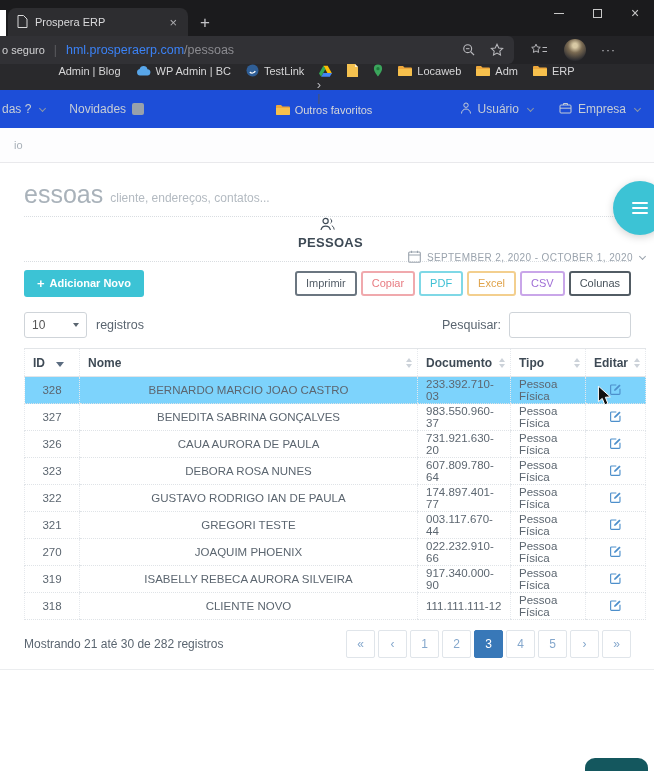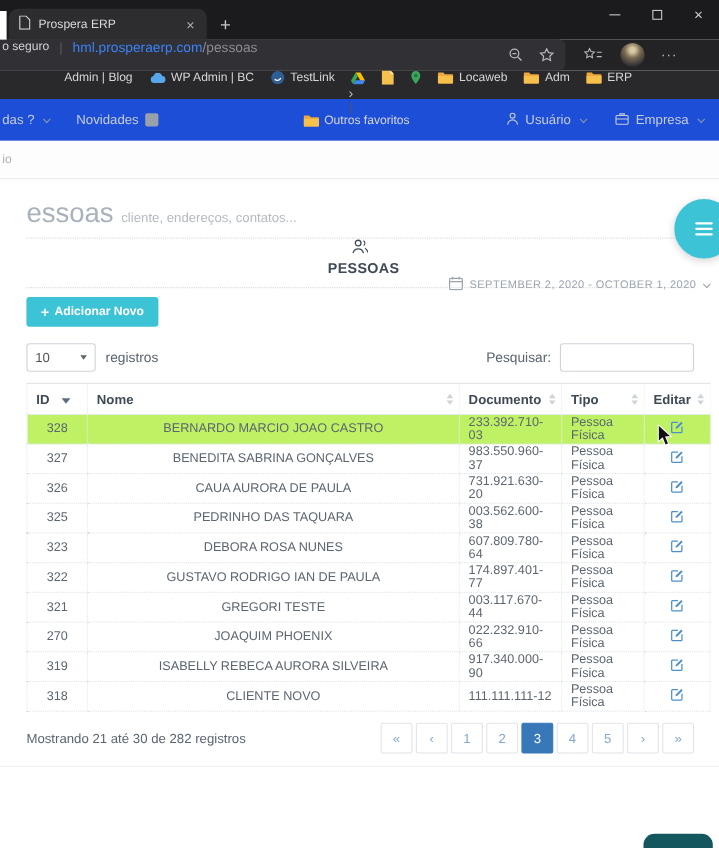--- a/index.html
+++ b/index.html
@@ -18,21 +18,21 @@
        padding:0 9px;margin-left:8px;color:#d9d9db;font-size:11px;}
   .tab-title{flex:1;margin-left:7px;white-space:nowrap;overflow:hidden;}
   .tab-close{color:#aeaeb2;font-size:13px;padding:0 2px;cursor:default;}
   .newtab{color:#c4c4c8;font-size:17px;margin:0 0 5px 12px;line-height:1;}
   .win-controls{position:absolute;top:0;right:0;height:26px;display:flex;align-items:center;gap:0;}
   .win-controls>span{width:38px;height:26px;display:flex;align-items:center;justify-content:center;}
   .wc-min i{display:block;width:10px;height:1px;background:#c8c8c8;}
   .wc-max i{display:block;width:9px;height:9px;border:1px solid #c8c8c8;}
   .wc-close{color:#c8c8c8;font-size:14px;}
   .urlrow{height:28px;background:#232326;display:flex;align-items:center;}
-  .url-pill{width:514px;height:28px;background:#313135;border-radius:0 6px 6px 0;display:flex;padding:0 10px 0 2px;}
+  .url-pill{width:514px;height:28px;background:#313135;border-radius:0 6px 6px 0;display:flex;align-items:center;padding:0 10px 0 2px;}
   .sec-text{color:#d2d2d4;font-size:11px;white-space:nowrap;}
   .url-sep{color:#5c5c60;margin:0 9px;font-size:12px;}
   .host{color:#3b82f6;font-size:12.5px;}
   .path{color:#8b8b90;font-size:12.5px;}
   .pill-spacer{flex:1;}
   .pill-ic{display:flex;align-items:center;margin-left:14px;}
   .chrome-ic{display:flex;align-items:center;margin-left:17px;}
   .avatar{width:22px;height:22px;border-radius:50%;margin-left:16px;
           background:radial-gradient(circle at 50% 30%,#d8c9a4 12%,#7a6a52 38%,#2c2c30 78%);}
   .dots{color:#c2c2c6;font-size:12px;letter-spacing:1px;margin-left:15px;margin-right:10px;}
@@ -47,21 +47,21 @@
   
   .appnav{height:38px;background:#1d4ed8;display:flex;align-items:center;color:#c6cdd6;font-size:12px;padding:0 14px 0 2px;}
   .nav-item{display:flex;align-items:center;gap:6px;margin-right:24px;white-space:nowrap;}
   .chev{display:inline-block;width:5px;height:5px;border-right:1.5px solid #8d98a5;border-bottom:1.5px solid #8d98a5;
         transform:rotate(45deg);margin:-2px 0 0 3px;}
   .news-badge{width:12px;height:12px;background:#98a1ab;border-radius:2px;display:inline-block;}
   .nav-right{margin-left:auto;display:flex;align-items:center;gap:4px;}
   .nav-right .nav-item{margin-right:0;margin-left:22px;}
   
   .breadcrumb{height:35px;background:#fdfdfe;border-bottom:1px solid #e9e9ec;display:flex;align-items:center;
-              padding-left:2px;color:#a8b0b8;font-size:11px;}
+              padding-left:14px;color:#a8b0b8;font-size:11px;}
   
   .main{padding:0 23px 0 24px;position:relative;background:#fff;}
   .title-row{height:54px;border-bottom:1px dotted #d9dde1;display:flex;align-items:flex-end;padding-bottom:9px;}
   .page-title{font-size:25px;color:#a9b2ba;line-height:1;}
   .page-subtitle{font-size:12px;color:#b3bac1;margin-left:7px;padding-bottom:2px;}
   .section-row{height:45px;border-bottom:1px dotted #d9dde1;display:flex;align-items:center;flex-direction:column;}
   .section-title{font-size:13px;font-weight:bold;color:#3e4a55;letter-spacing:.3px;margin-left:6px;}
   .date-range{margin-left:auto;display:flex;align-items:center;color:#9aa3ad;font-size:10px;letter-spacing:.4px;margin-right:-14px;}
   .date-range span{margin-left:6px;}
   .date-range .chev{border-color:#9aa3ad;margin-left:7px;}
@@ -88,21 +88,21 @@
   tr>*:last-child{border-right:1px dotted #e6e9ed;}
   thead th{height:28px;border-top:1px solid #e2e5e8;border-bottom:1px solid #e2e5e8;font-size:12px;color:#3e4a55;
            text-align:left;padding:0 8px;position:relative;background:#fff;}
   th:nth-child(1){width:55px;} th:nth-child(2){width:338px;} th:nth-child(3){width:93px;}
   th:nth-child(4){width:75px;} th:nth-child(5){width:60px;}
   .sort{position:absolute;right:5px;top:50%;transform:translateY(-50%);}
   .tu{display:block;width:0;height:0;border-left:3.5px solid transparent;border-right:3.5px solid transparent;border-bottom:4px solid #ccd2d9;margin-bottom:2px;}
   .tdn{display:block;width:0;height:0;border-left:3.5px solid transparent;border-right:3.5px solid transparent;border-top:4px solid #ccd2d9;}
   .sort-single{display:inline-block;width:0;height:0;border-left:4px solid transparent;border-right:4px solid transparent;border-top:5px solid #5b6c80;margin-left:11px;}
   tbody td{height:27px;border-bottom:1px dotted #dfe3e7;font-size:11.5px;color:#5c6670;padding:0 8px;background:#fff;}
-  tbody tr.hovered td{background:#bef264;}
+  tbody tr.hovered td{background:#7dd3fc;}
   .c-id,.c-nome,.c-edit{text-align:center;}
   .edit-ic{color:var(--edit-icon);display:inline-flex;}
   
   .table-footer{display:flex;align-items:center;padding:10px 0 11px 0;height:49px;}
   .summary{font-size:12px;color:#5a6570;}
   .pager{margin-left:auto;display:flex;gap:3px;}
   .page-btn{min-width:29px;height:28px;border:1px solid #e0e5ea;background:#fff;color:#84a7cc;font-size:12px;
             display:flex;align-items:center;justify-content:center;border-radius:2px;padding:0 6px;}
   .page-btn.active{background:var(--pager-active);border-color:var(--pager-active);color:#fff;}
   .card-end{border-top:1px solid #ebedef;}
@@ -317,20 +317,28 @@
       <span>SEPTEMBER 2, 2020 - OCTOBER 1, 2020</span>
       <span class="chev"></span>
     </div>
   </div>
 
   <div class="toolbar-row">
     <button class="add-btn">
       <span class="plus">+</span>
       <span>Adicionar Novo</span>
     </button>
+    <div class="export-group" id="exports">
+        <button class="export-btn" style="border-color: rgb(107, 118, 128); color: rgb(82, 92, 102);">Imprimir</button>
+        <button class="export-btn" style="border-color: rgb(240, 169, 173); color: rgb(232, 124, 130);">Copiar</button>
+        <button class="export-btn" style="border-color: rgb(127, 216, 230); color: rgb(63, 192, 212);">PDF</button>
+        <button class="export-btn" style="border-color: rgb(243, 207, 142); color: rgb(223, 163, 74);">Excel</button>
+        <button class="export-btn" style="border-color: rgb(201, 166, 233); color: rgb(160, 111, 214);">CSV</button>
+        <button class="export-btn" style="border-color: rgb(82, 92, 100); color: rgb(71, 82, 91);">Colunas</button>
+      </div>
   </div>
 
   <div class="controls-row">
     <div class="page-size-select">
       <span>10</span>
       <span class="sel-caret"></span>
     </div>
     <span class="registros">registros</span>
     <div class="search">
       <span>Pesquisar:</span>
@@ -397,34 +405,20 @@
     <td class="c-edit">
       <span class="edit-ic">
         <svg width="13" height="13" viewBox="0 0 16 16">
                 <path d="M13.5 7v6a1 1 0 0 1-1 1H3a1 1 0 0 1-1-1V3.5a1 1 0 0 1 1-1h6" fill="none" stroke="currentColor" stroke-width="1.4"></path>
                 <path d="M6.3 9.7l.4-2 6-6 1.6 1.6-6 6z" fill="currentColor"></path>
               </svg>
       </span>
     </td>
   </tr>
         <tr>
-    <td class="c-id">325</td>
-    <td class="c-nome">PEDRINHO DAS TAQUARA</td>
-    <td class="c-doc">003.562.600-38</td>
-    <td class="c-tipo">Pessoa Física</td>
-    <td class="c-edit">
-      <span class="edit-ic">
-        <svg width="13" height="13" viewBox="0 0 16 16">
-                <path d="M13.5 7v6a1 1 0 0 1-1 1H3a1 1 0 0 1-1-1V3.5a1 1 0 0 1 1-1h6" fill="none" stroke="currentColor" stroke-width="1.4"></path>
-                <path d="M6.3 9.7l.4-2 6-6 1.6 1.6-6 6z" fill="currentColor"></path>
-              </svg>
-      </span>
-    </td>
-  </tr>
-        <tr>
     <td class="c-id">323</td>
     <td class="c-nome">DEBORA ROSA NUNES</td>
     <td class="c-doc">607.809.780-64</td>
     <td class="c-tipo">Pessoa Física</td>
     <td class="c-edit">
       <span class="edit-ic">
         <svg width="13" height="13" viewBox="0 0 16 16">
                 <path d="M13.5 7v6a1 1 0 0 1-1 1H3a1 1 0 0 1-1-1V3.5a1 1 0 0 1 1-1h6" fill="none" stroke="currentColor" stroke-width="1.4"></path>
                 <path d="M6.3 9.7l.4-2 6-6 1.6 1.6-6 6z" fill="currentColor"></path>
               </svg>

